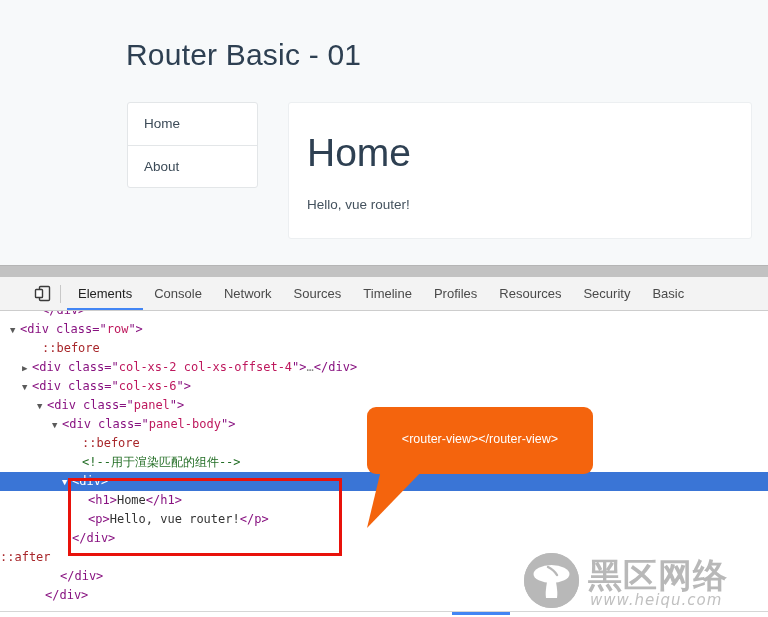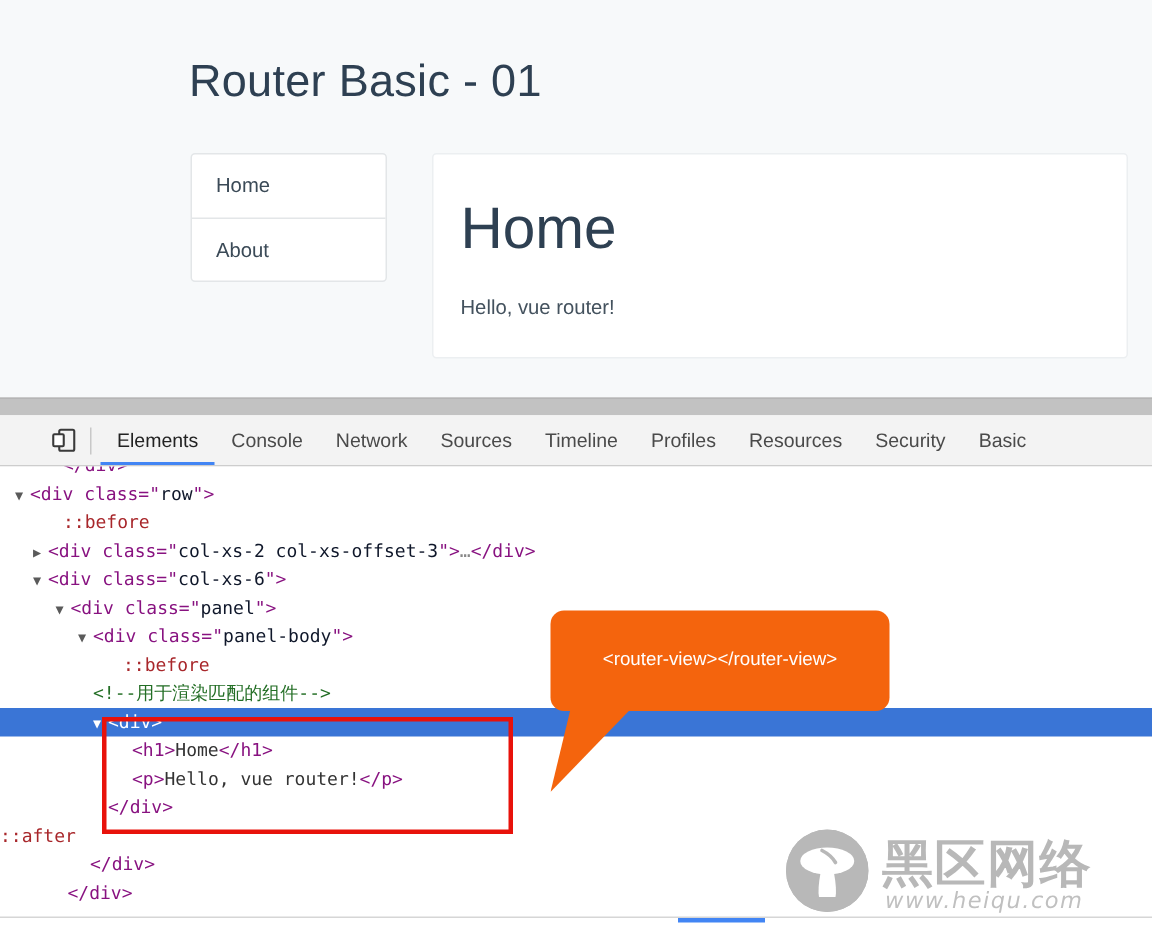--- a/index.html
+++ b/index.html
@@ -190,21 +190,21 @@
   .node.selected .arrow { color: #ffffff; }
   .arrow {
     display: inline-block;
     width: 10px;
     color: #5a5a5a;
     font-size: 9px;
     position: relative;
     z-index: 2;
   }
   .tag    { color: #881280; }
-  .val    { color: #0f172a; }
+  .val    { color: #be185d; }
   .punc   { color: #881280; }
   .pseudo { color: #a8272b; }
   .comment{ color: #236e25; }
   .text   { color: #333333; }
   .ellipsis { color: #888888; }
 
   
   .red-box {
     position: absolute;
     left: 68px;
@@ -362,40 +362,40 @@
 
       <div class="node" style="padding-left:10px;">
         <span class="arrow">▼</span><span class="txt tag">&lt;div class="</span><span class="txt val">row</span><span class="txt tag">"&gt;</span>
       </div>
 
       <div class="node" style="padding-left:42px;">
         <span class="txt pseudo">::before</span>
       </div>
 
       <div class="node" style="padding-left:22px;">
-        <span class="arrow">▶</span><span class="txt tag">&lt;div class="</span><span class="txt val">col-xs-2 col-xs-offset-3</span><span class="txt tag">"&gt;</span><span class="txt ellipsis">…</span><span class="txt tag">&lt;/div&gt;</span>
+        <span class="arrow">▶</span><span class="txt tag">&lt;div class="</span><span class="txt val">col-xs-2 col-xs-offset-4</span><span class="txt tag">"&gt;</span><span class="txt ellipsis">…</span><span class="txt tag">&lt;/div&gt;</span>
       </div>
 
       <div class="node" style="padding-left:22px;">
         <span class="arrow">▼</span><span class="txt tag">&lt;div class="</span><span class="txt val">col-xs-6</span><span class="txt tag">"&gt;</span>
       </div>
 
       <div class="node" style="padding-left:37px;">
         <span class="arrow">▼</span><span class="txt tag">&lt;div class="</span><span class="txt val">panel</span><span class="txt tag">"&gt;</span>
       </div>
 
       <div class="node" style="padding-left:52px;">
         <span class="arrow">▼</span><span class="txt tag">&lt;div class="</span><span class="txt val">panel-body</span><span class="txt tag">"&gt;</span>
       </div>
 
       <div class="node" style="padding-left:82px;">
         <span class="txt pseudo">::before</span>
       </div>
 
-      <div class="node" style="padding-left:62px;">
+      <div class="node" style="padding-left:82px;">
         <span class="txt comment">&lt;!--用于渲染匹配的组件--&gt;</span>
       </div>
 
       <div class="node selected" style="padding-left:62px;">
         <span class="arrow">▼</span><span class="txt tag">&lt;div&gt;</span>
       </div>
 
       <div class="node" style="padding-left:88px;">
         <span class="txt tag">&lt;h1&gt;</span><span class="txt text">Home</span><span class="txt tag">&lt;/h1&gt;</span>
       </div>

